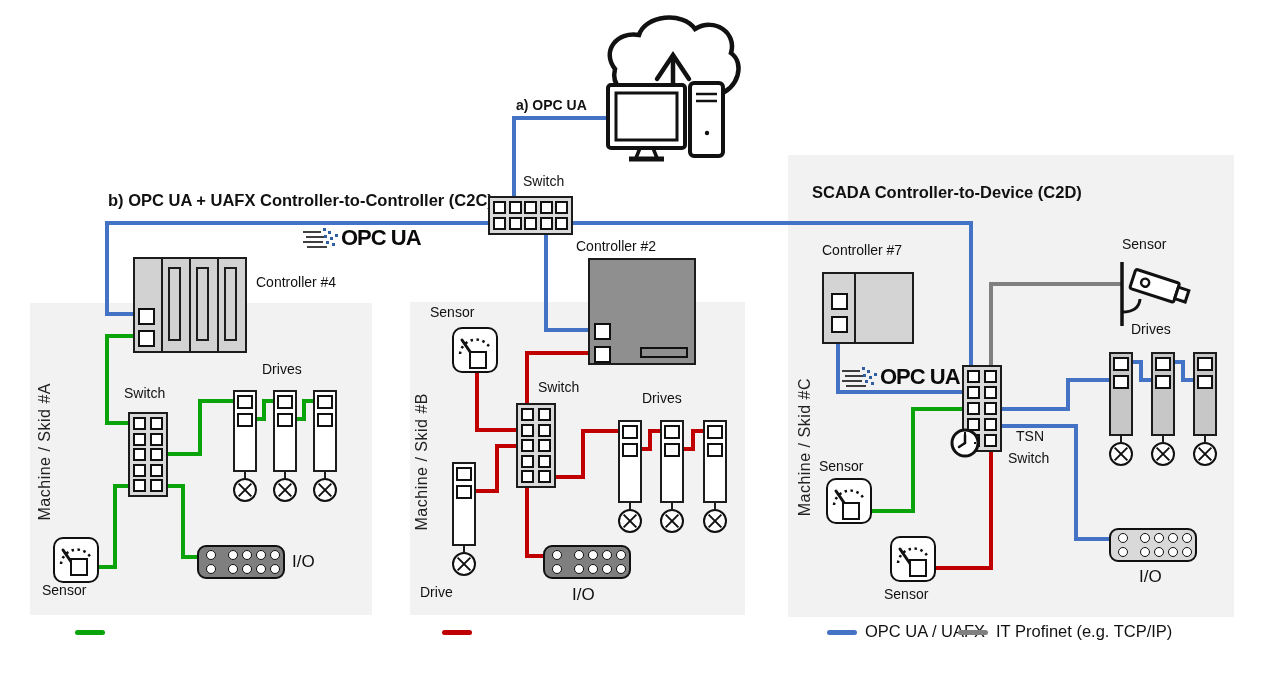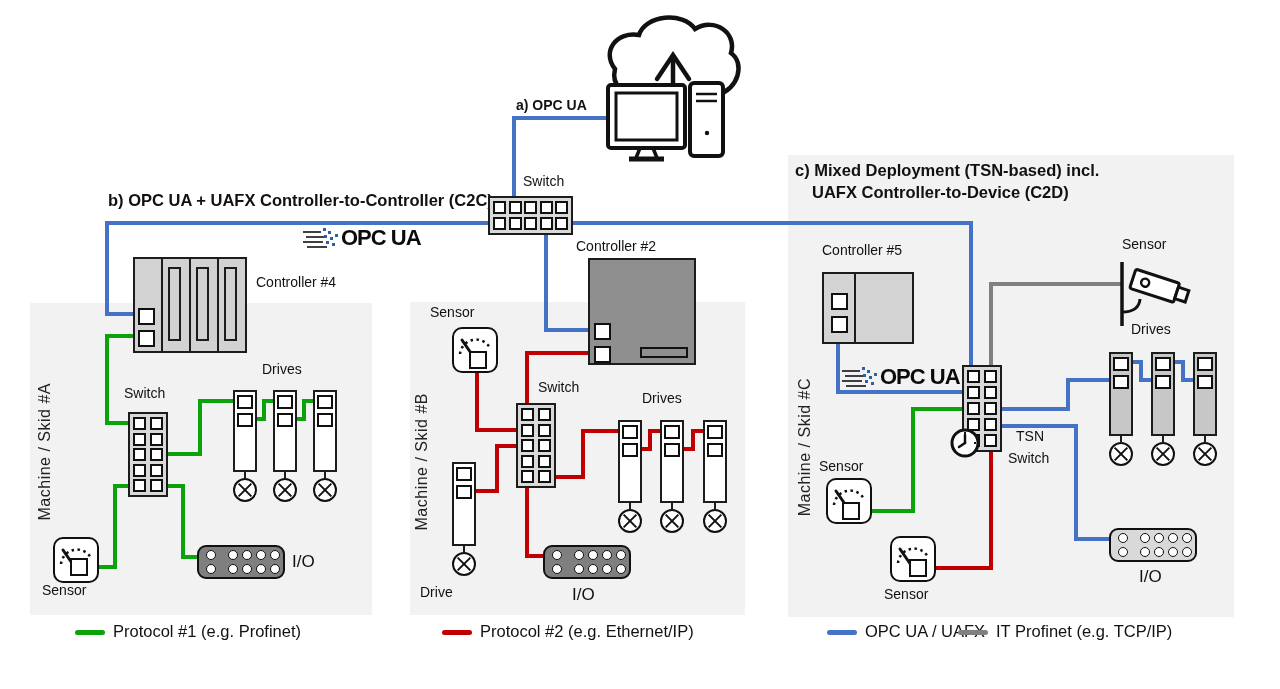--- a/index.html
+++ b/index.html
@@ -300,29 +300,28 @@
         <span class="c"></span>
         <span class="c"></span>
         <span class="c"></span>
         <span class="c"></span>
         <span class="c"></span>
         <span class="c"></span>
       </span>
     </div>
   <div class="lbl" style="left:572px;top:585px;font-size:17px">I/O</div>
 
-  <div class="lbl bold" style="left:795px;top:161px;font-size:16.5px">c) Mixed Deployment (TSN-based) incl.</div>
-  <div class="lbl bold" style="left:812px;top:183px;font-size:16.5px">UAFX Controller-to-Device (C2D)</div>
+  <div class="lbl bold" style="left:812px;top:183px;font-size:16.5px">SCADA Controller-to-Device (C2D)</div>
 
   <div class="ctrl" style="left:822px;top:272px;width:92px;height:72px;background:#d4d4d4">
     <div class="divider" style="left:30px"></div>
     <div class="cport" style="left:7px;top:19px"></div>
     <div class="cport" style="left:7px;top:42px"></div>
   </div>
-  <div class="lbl" style="left:822px;top:242px">Controller #5</div>
+  <div class="lbl" style="left:822px;top:242px">Controller #7</div>
 
   <div class="opclogo" style="left:842px;top:363px">
     <svg width="36" height="28" viewBox="0 0 36 28">
       <g stroke="#111" stroke-width="1.6">
           <line x1="0" y1="8" x2="18" y2="8"></line>
           <line x1="3" y1="13" x2="22" y2="13"></line>
           <line x1="0" y1="18" x2="20" y2="18"></line>
           <line x1="4" y1="23" x2="24" y2="23"></line>
         </g>
       <g fill="#2e5fa3">
@@ -419,21 +418,19 @@
         <span class="c"></span>
         <span class="c"></span>
         <span class="c"></span>
         <span class="c"></span>
         <span class="c"></span>
       </span>
     </div>
   <div class="lbl" style="left:1139px;top:567px;font-size:17px">I/O</div>
 
   <div class="lg-swatch" style="left: 75px; top: 630px; background: rgb(10, 163, 10);"></div>
-  <div class="lg-label" style="left:113px;top:622px">Protocol #1 (e.g. Profinet)</div>
   <div class="lg-swatch" style="left: 442px; top: 630px; background: rgb(192, 0, 0);"></div>
-  <div class="lg-label" style="left:480px;top:622px">Protocol #2 (e.g. Ethernet/IP)</div>
   <div class="lg-swatch" style="left: 827px; top: 630px; background: rgb(68, 114, 196);"></div>
   <div class="lg-label" style="left:865px;top:622px">OPC UA / UAFX</div>
   <div class="lg-swatch" style="left: 958px; top: 630px; background: rgb(128, 128, 128);"></div>
   <div class="lg-label" style="left:996px;top:622px">IT Profinet (e.g. TCP/IP)</div>
 
 </div>
 
 </body></html>

